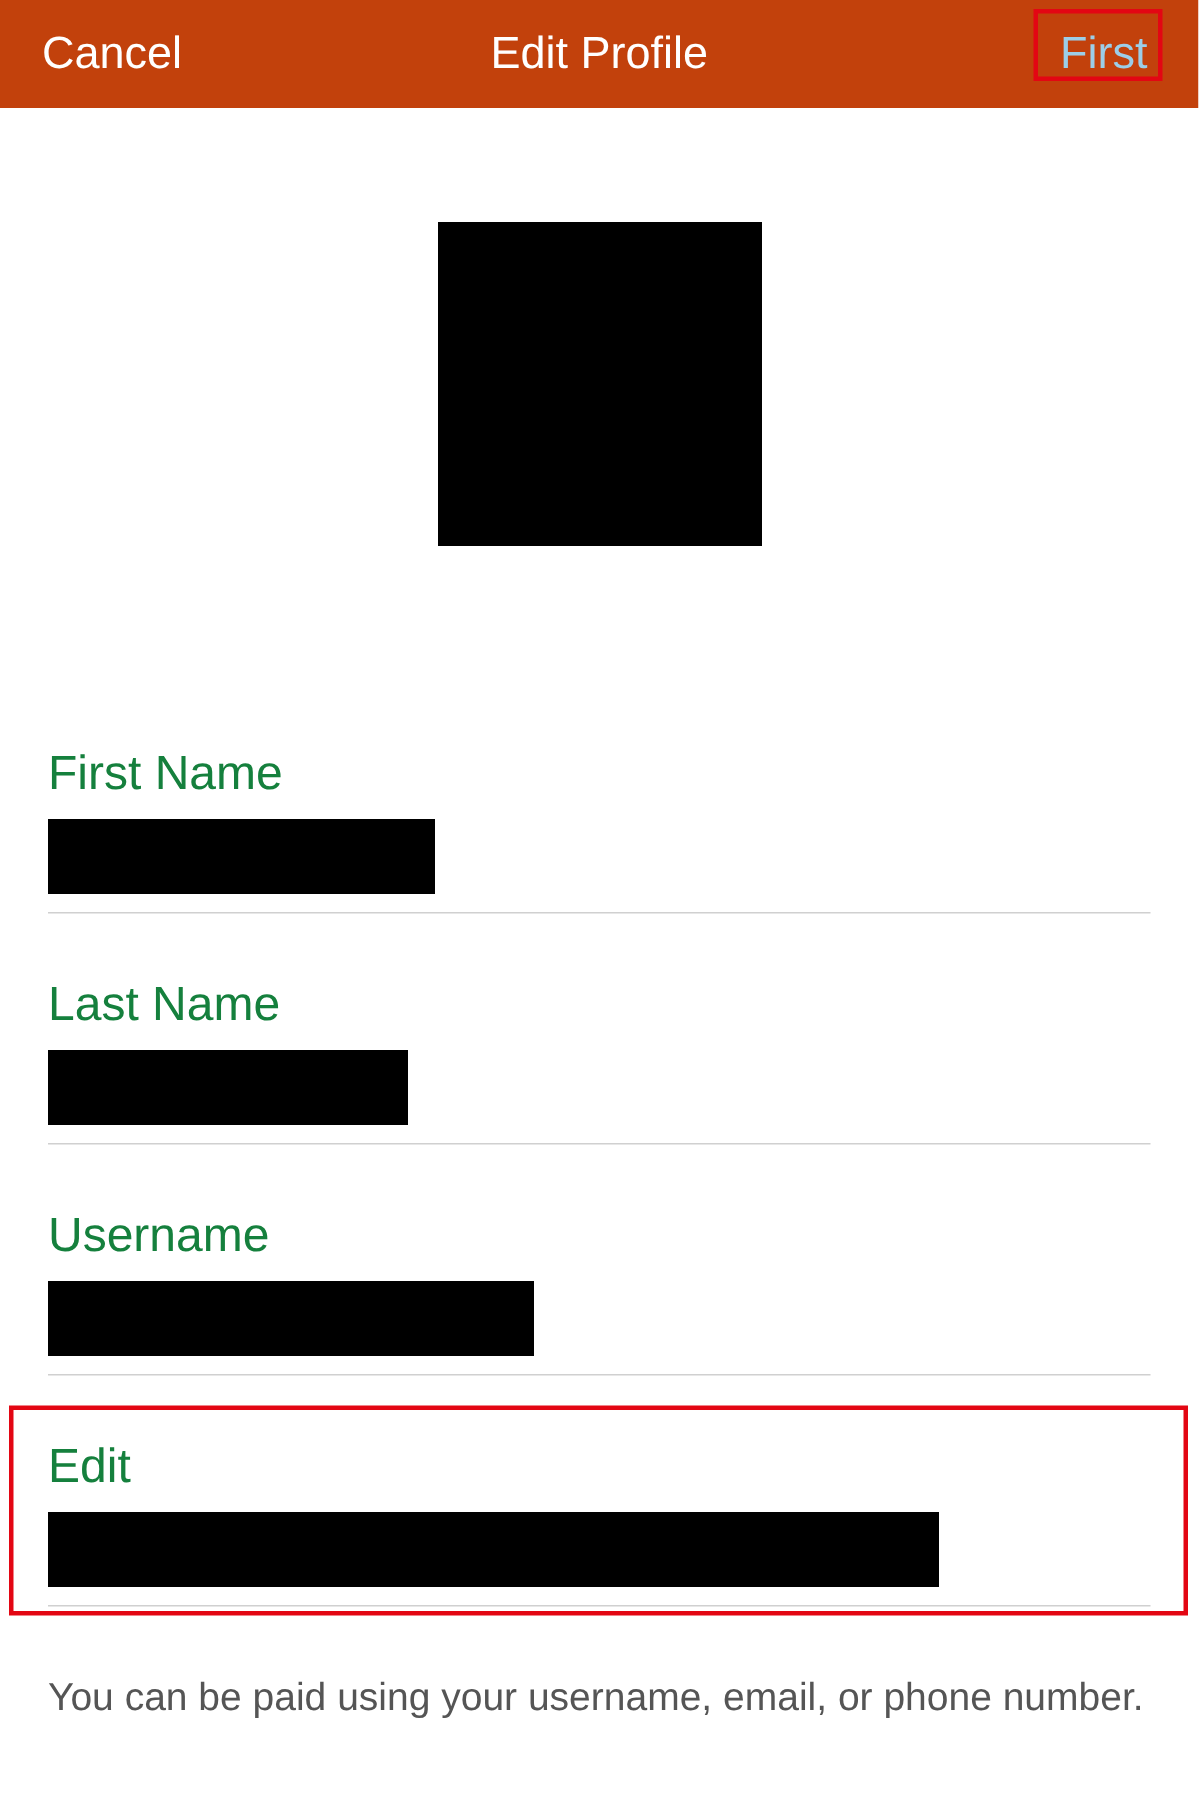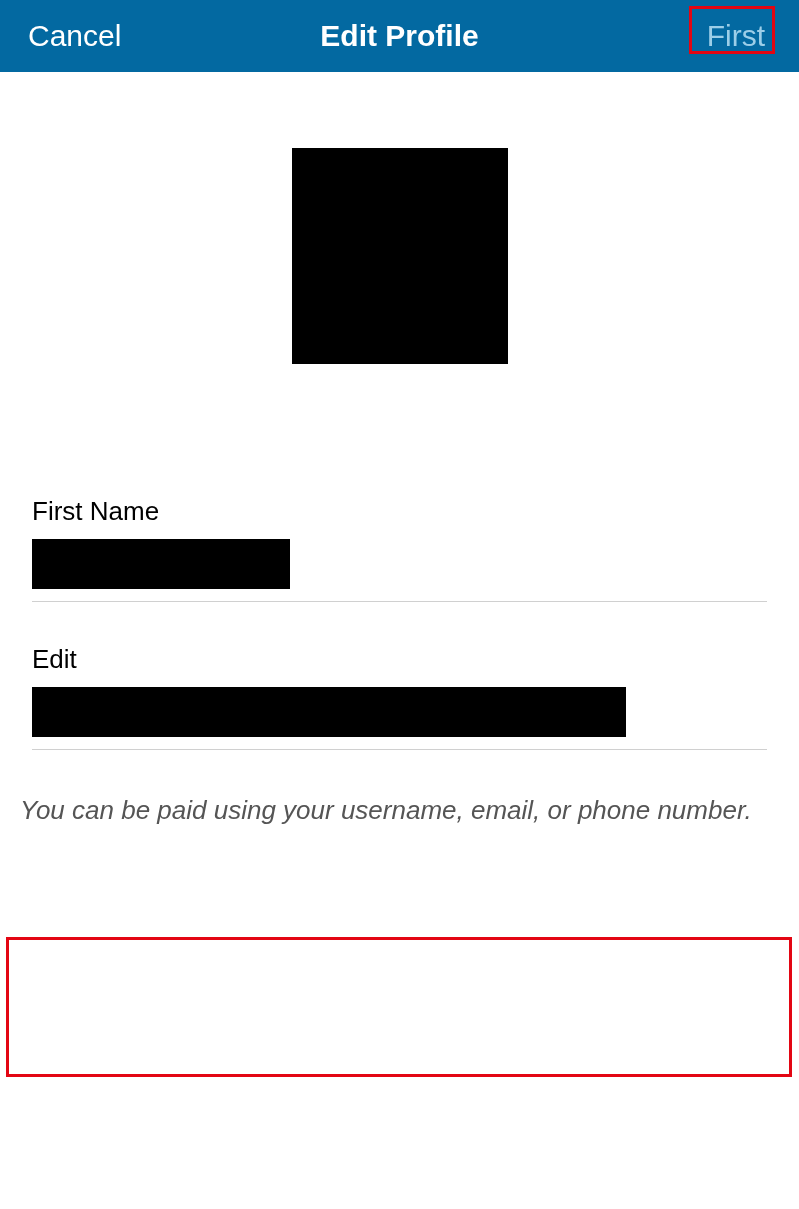--- a/index.html
+++ b/index.html
@@ -8,36 +8,36 @@
       padding: 0;
     }
     body {
       font-family: -apple-system, BlinkMacSystemFont, "Helvetica Neue", Helvetica, Arial, sans-serif;
       width: 799px;
       height: 1209px;
       background: #ffffff;
       position: relative;
     }
     .header {
-      background: #0369a1;
+      background: #c2410c;
       height: 72px;
       display: flex;
       align-items: center;
       justify-content: space-between;
       padding: 0 28px;
       color: #ffffff;
     }
     .header-cancel {
       font-size: 30px;
       font-weight: 400;
       cursor: pointer;
     }
     .header-title {
       font-size: 30px;
-      font-weight: 700;
+      font-weight: 400;
       position: absolute;
       left: 50%;
       transform: translateX(-50%);
     }
     .header-save {
       font-size: 30px;
       font-weight: 400;
       color: #9CCEE8;
       cursor: pointer;
       padding: 2px 6px;
@@ -63,22 +63,22 @@
     }
     .form {
       padding: 128px 32px 0 32px;
     }
     .field {
       margin-bottom: 42px;
       border-bottom: 1px solid #d0d0d0;
       padding-bottom: 12px;
     }
     .field-label {
-      font-size: 26px;
-      color: #000000;
+      font-size: 32px;
+      color: #15803d;
       margin-bottom: 12px;
       font-weight: 400;
     }
     .field-value {
       background: #000000;
       height: 50px;
       border: none;
       outline: none;
       display: block;
     }
@@ -91,24 +91,23 @@
       left: 6px;
       top: 937px;
       width: 786px;
       height: 140px;
       border: 3px solid #E30613;
       pointer-events: none;
     }
     .help-text {
       font-size: 26px;
       color: #555555;
-      padding: 0 20px;
+      padding: 0 32px;
       line-height: 1.4;
       margin-top: 18px;
-      font-style: italic;
     }
   </style>
 </head>
 <body>
 
 <div class="header">
   <span class="header-cancel">Cancel</span>
   <span class="header-title">Edit Profile</span>
   <span class="header-save">First</span>
 </div>
@@ -116,20 +115,28 @@
 
 <div class="avatar-section">
   <div class="avatar"></div>
 </div>
 
 <div class="form">
   <div class="field field-first-name">
     <div class="field-label">First Name</div>
     <div class="field-value"></div>
   </div>
+  <div class="field field-last-name">
+    <div class="field-label">Last Name</div>
+    <div class="field-value"></div>
+  </div>
+  <div class="field field-username">
+    <div class="field-label">Username</div>
+    <div class="field-value"></div>
+  </div>
   <div class="field field-email">
     <div class="field-label">Edit</div>
     <div class="field-value"></div>
   </div>
 </div>
 <div class="email-highlight"></div>
 
 <div class="help-text">You can be paid using your username, email, or phone number.</div>
 
 </body></html>

